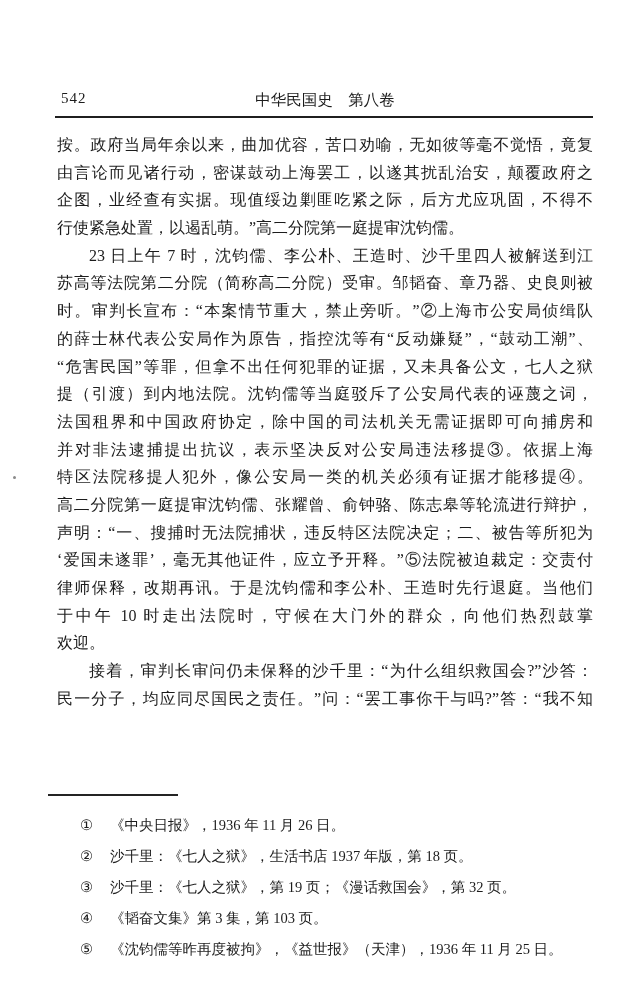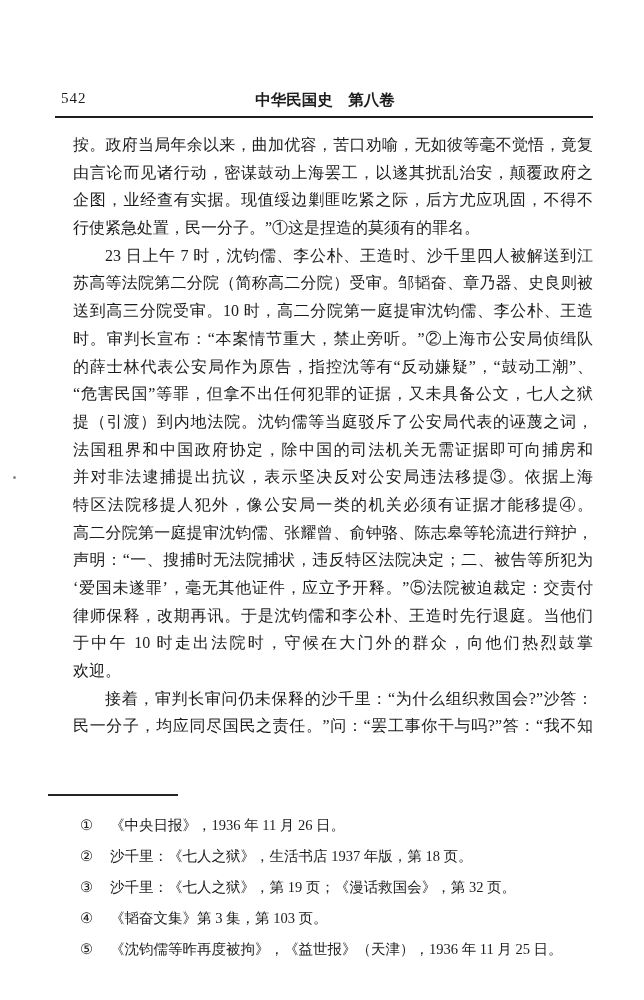--- a/index.html
+++ b/index.html
@@ -31,21 +31,21 @@
     font-size: 15px;
     letter-spacing: 1px;
   }
   .head-title {
     position: absolute;
     left: 0;
     right: 0;
     top: 2px;
     text-align: center;
     font-size: 15.5px;
-    font-weight: bold;
+    font-weight: normal;
   }
   .head-rule {
     position: absolute;
     top: 116px;
     left: 55px;
     width: 538px;
     height: 2px;
     background: #1f1f1f;
   }
   
@@ -57,21 +57,20 @@
   }
   .ln {
     height: 27.7px;
     line-height: 27.7px;
     font-size: 16px;
     white-space: nowrap;
     text-align: justify;
     text-align-last: justify;
     text-justify: inter-character;
     overflow: visible;
-    margin-left: 16px;
   }
   .ln.indent { text-indent: 32px; }
   .ln.end { text-align-last: left; }
   
   .footnotes {
     position: absolute;
     top: 794px;
     left: 48px;
     width: 545px;
   }
@@ -114,27 +113,26 @@
     <span class="head-title">中华民国史　第八卷</span>
   </div>
   <div class="head-rule"></div>
 
   <div class="body-text">
 
     <div>
       <div class="ln">按。政府当局年余以来，曲加优容，苦口劝喻，无如彼等毫不觉悟，竟复</div>
       <div class="ln">由言论而见诸行动，密谋鼓动上海罢工，以遂其扰乱治安，颠覆政府之</div>
       <div class="ln">企图，业经查有实据。现值绥边剿匪吃紧之际，后方尤应巩固，不得不</div>
-      <div class="ln end">行使紧急处置，民一分子。”①这是捏造的莫须有的罪名。</div>
+      <div class="ln end">行使紧急处置，以遏乱萌。”高二分院第一庭提审沈钧儒。</div>
     </div>
 
     <div>
       <div class="ln indent">23 日上午 7 时，沈钧儒、李公朴、王造时、沙千里四人被解送到江</div>
       <div class="ln">苏高等法院第二分院（简称高二分院）受审。邹韬奋、章乃器、史良则被</div>
-      <div class="ln">送到高三分院受审。10 时，高二分院第一庭提审沈钧儒、李公朴、王造</div>
       <div class="ln">时。审判长宣布：“本案情节重大，禁止旁听。”②上海市公安局侦缉队</div>
       <div class="ln">的薛士林代表公安局作为原告，指控沈等有“反动嫌疑”，“鼓动工潮”、</div>
       <div class="ln">“危害民国”等罪，但拿不出任何犯罪的证据，又未具备公文，七人之狱</div>
       <div class="ln">提（引渡）到内地法院。沈钧儒等当庭驳斥了公安局代表的诬蔑之词，</div>
       <div class="ln">法国租界和中国政府协定，除中国的司法机关无需证据即可向捕房和</div>
       <div class="ln">并对非法逮捕提出抗议，表示坚决反对公安局违法移提③。依据上海</div>
       <div class="ln">特区法院移提人犯外，像公安局一类的机关必须有证据才能移提④。</div>
       <div class="ln">高二分院第一庭提审沈钧儒、张耀曾、俞钟骆、陈志皋等轮流进行辩护，</div>
       <div class="ln">声明：“一、搜捕时无法院捕状，违反特区法院决定；二、被告等所犯为</div>
       <div class="ln">‘爱国未遂罪’，毫无其他证件，应立予开释。”⑤法院被迫裁定：交责付</div>

